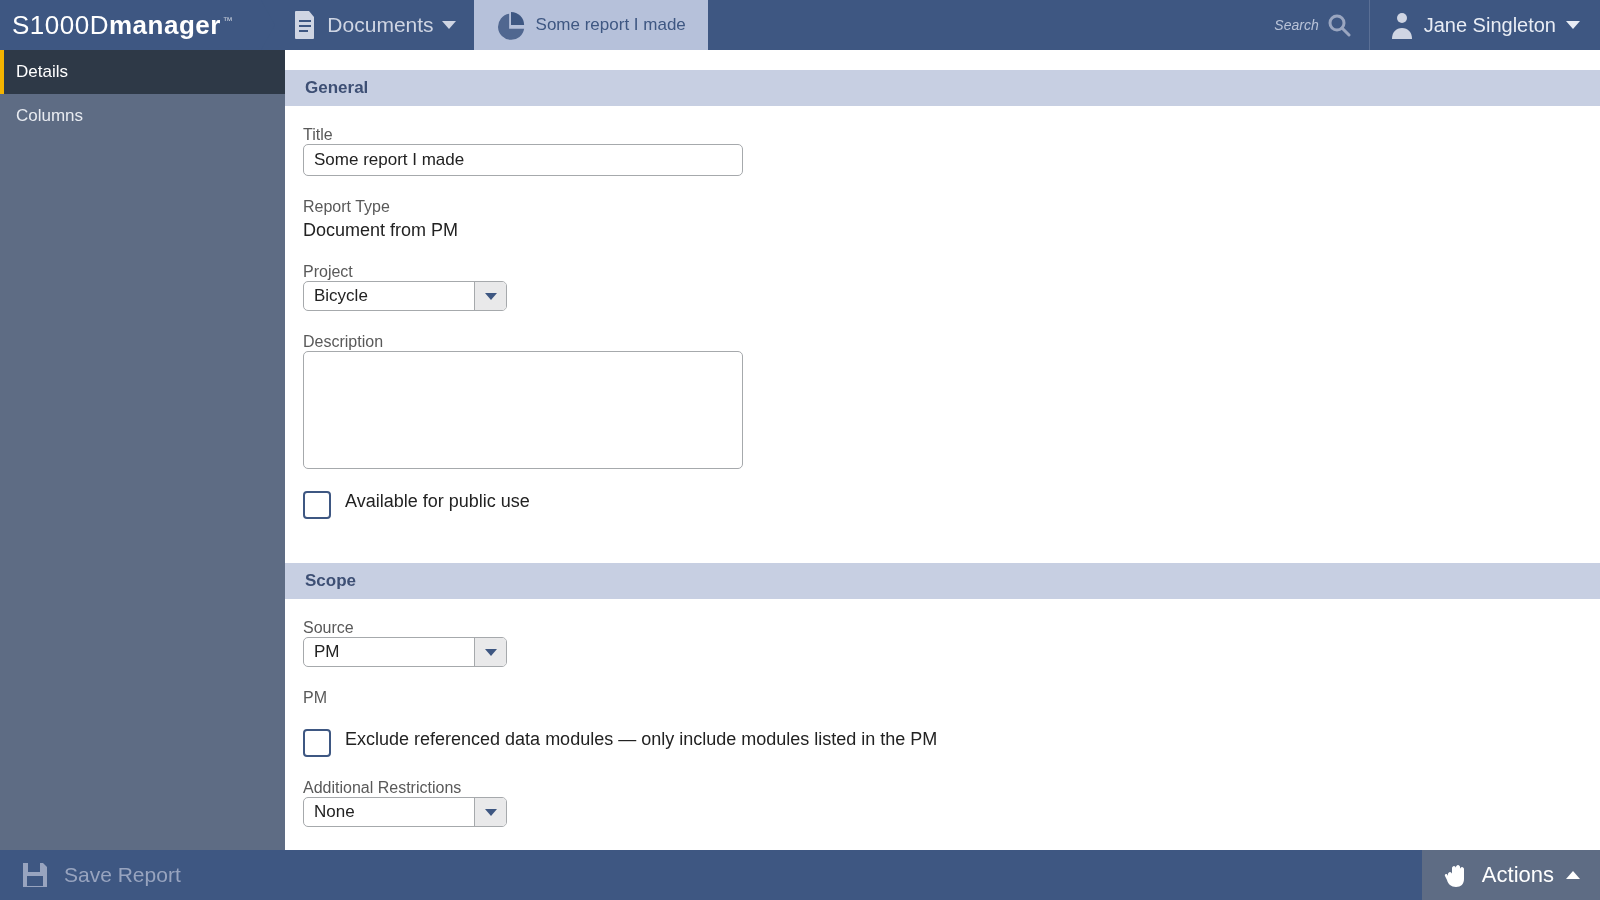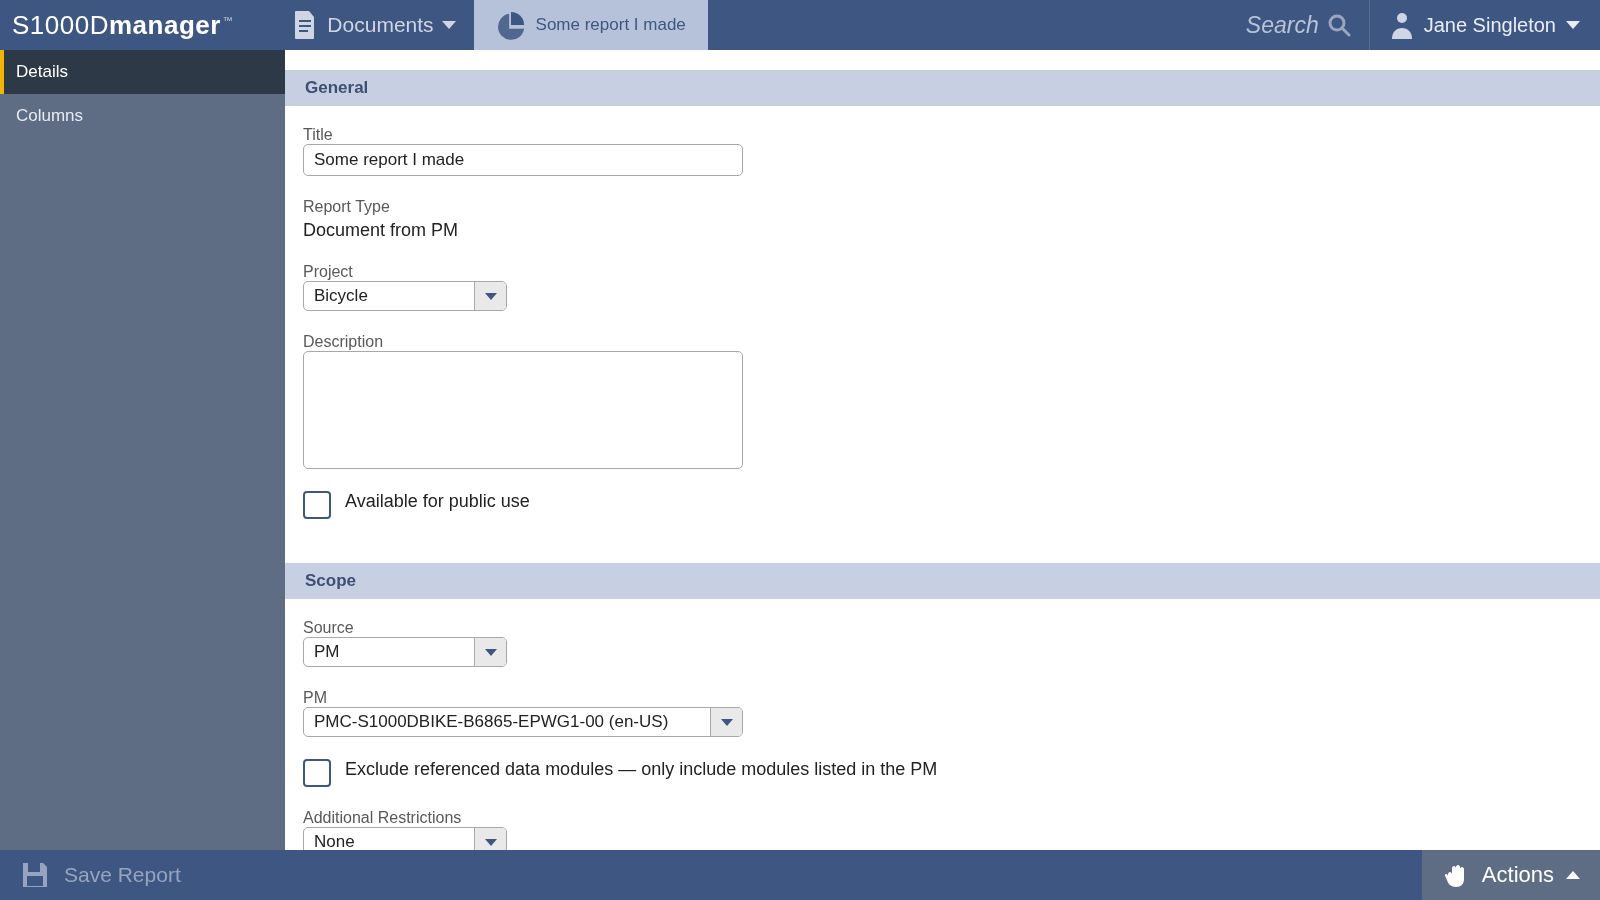--- a/index.html
+++ b/index.html
@@ -54,21 +54,21 @@
     cursor: pointer;
   }
 
   .topbar-spacer { flex: 1; }
 
   .search-block {
     display: flex; align-items: center; gap: 8px;
     padding: 18px 18px;
     color: #b9c3d8;
     font-style: italic;
-    font-size: 23px;
+    font-size: 14px;
     cursor: pointer;
   }
   .user-block {
     display: flex; align-items: center; gap: 10px;
     padding: 16px 20px;
     color: #e9edf5;
     font-size: 20px;
     cursor: pointer;
     border-left: 1px solid #5a6f95;
   }
@@ -346,28 +346,20 @@
           <div class="sel-btn">
             <span class="icon">
                 <span class="chev-down-sm"></span>
               </span>
           </div>
         </div>
       </div>
 
       <div class="form-row">
         <div class="form-label">PM</div>
-        <div class="select-wrap select-pm">
-          <div class="sel-text">PMC-S1000DBIKE-B6865-EPWG1-00 (en-US)</div>
-          <div class="sel-btn">
-            <span class="icon">
-                <span class="chev-down-sm"></span>
-              </span>
-          </div>
-        </div>
       </div>
 
       <div class="form-row">
         <div class="form-label"></div>
         <div class="checkbox-row">
           <div class="checkbox"></div>
           <span>Exclude referenced data modules — only include modules listed in the PM</span>
         </div>
       </div>
 

